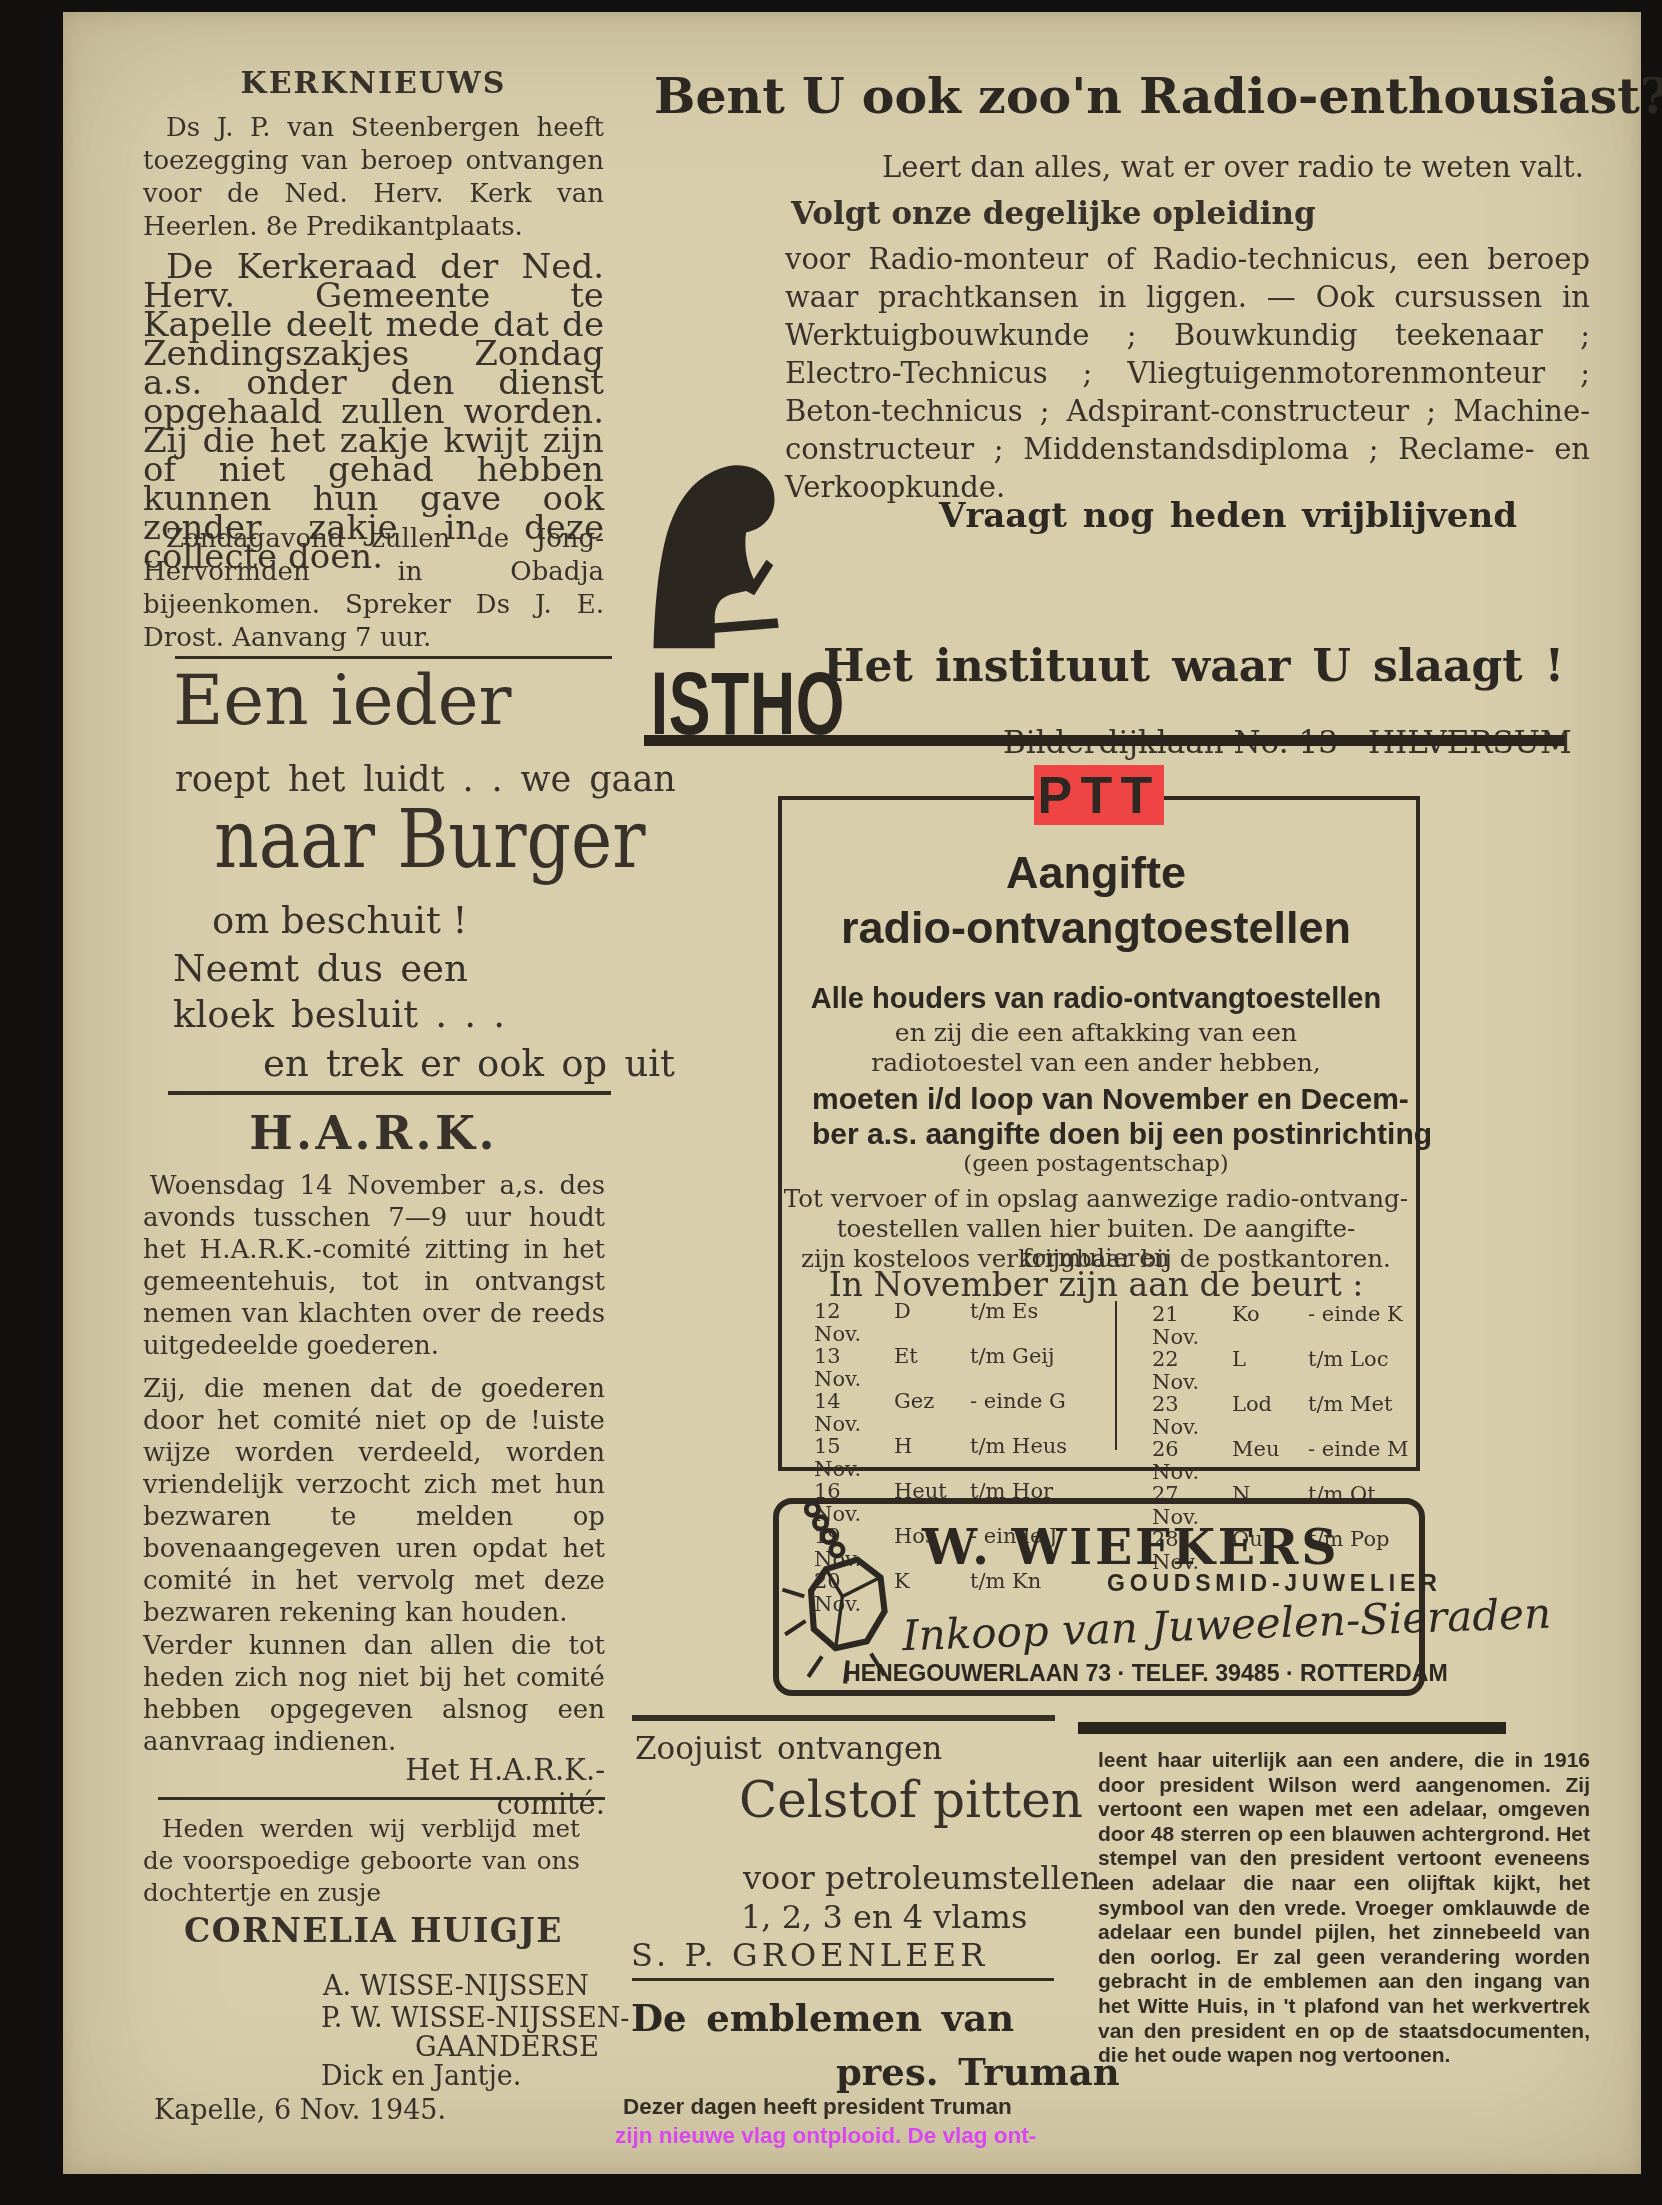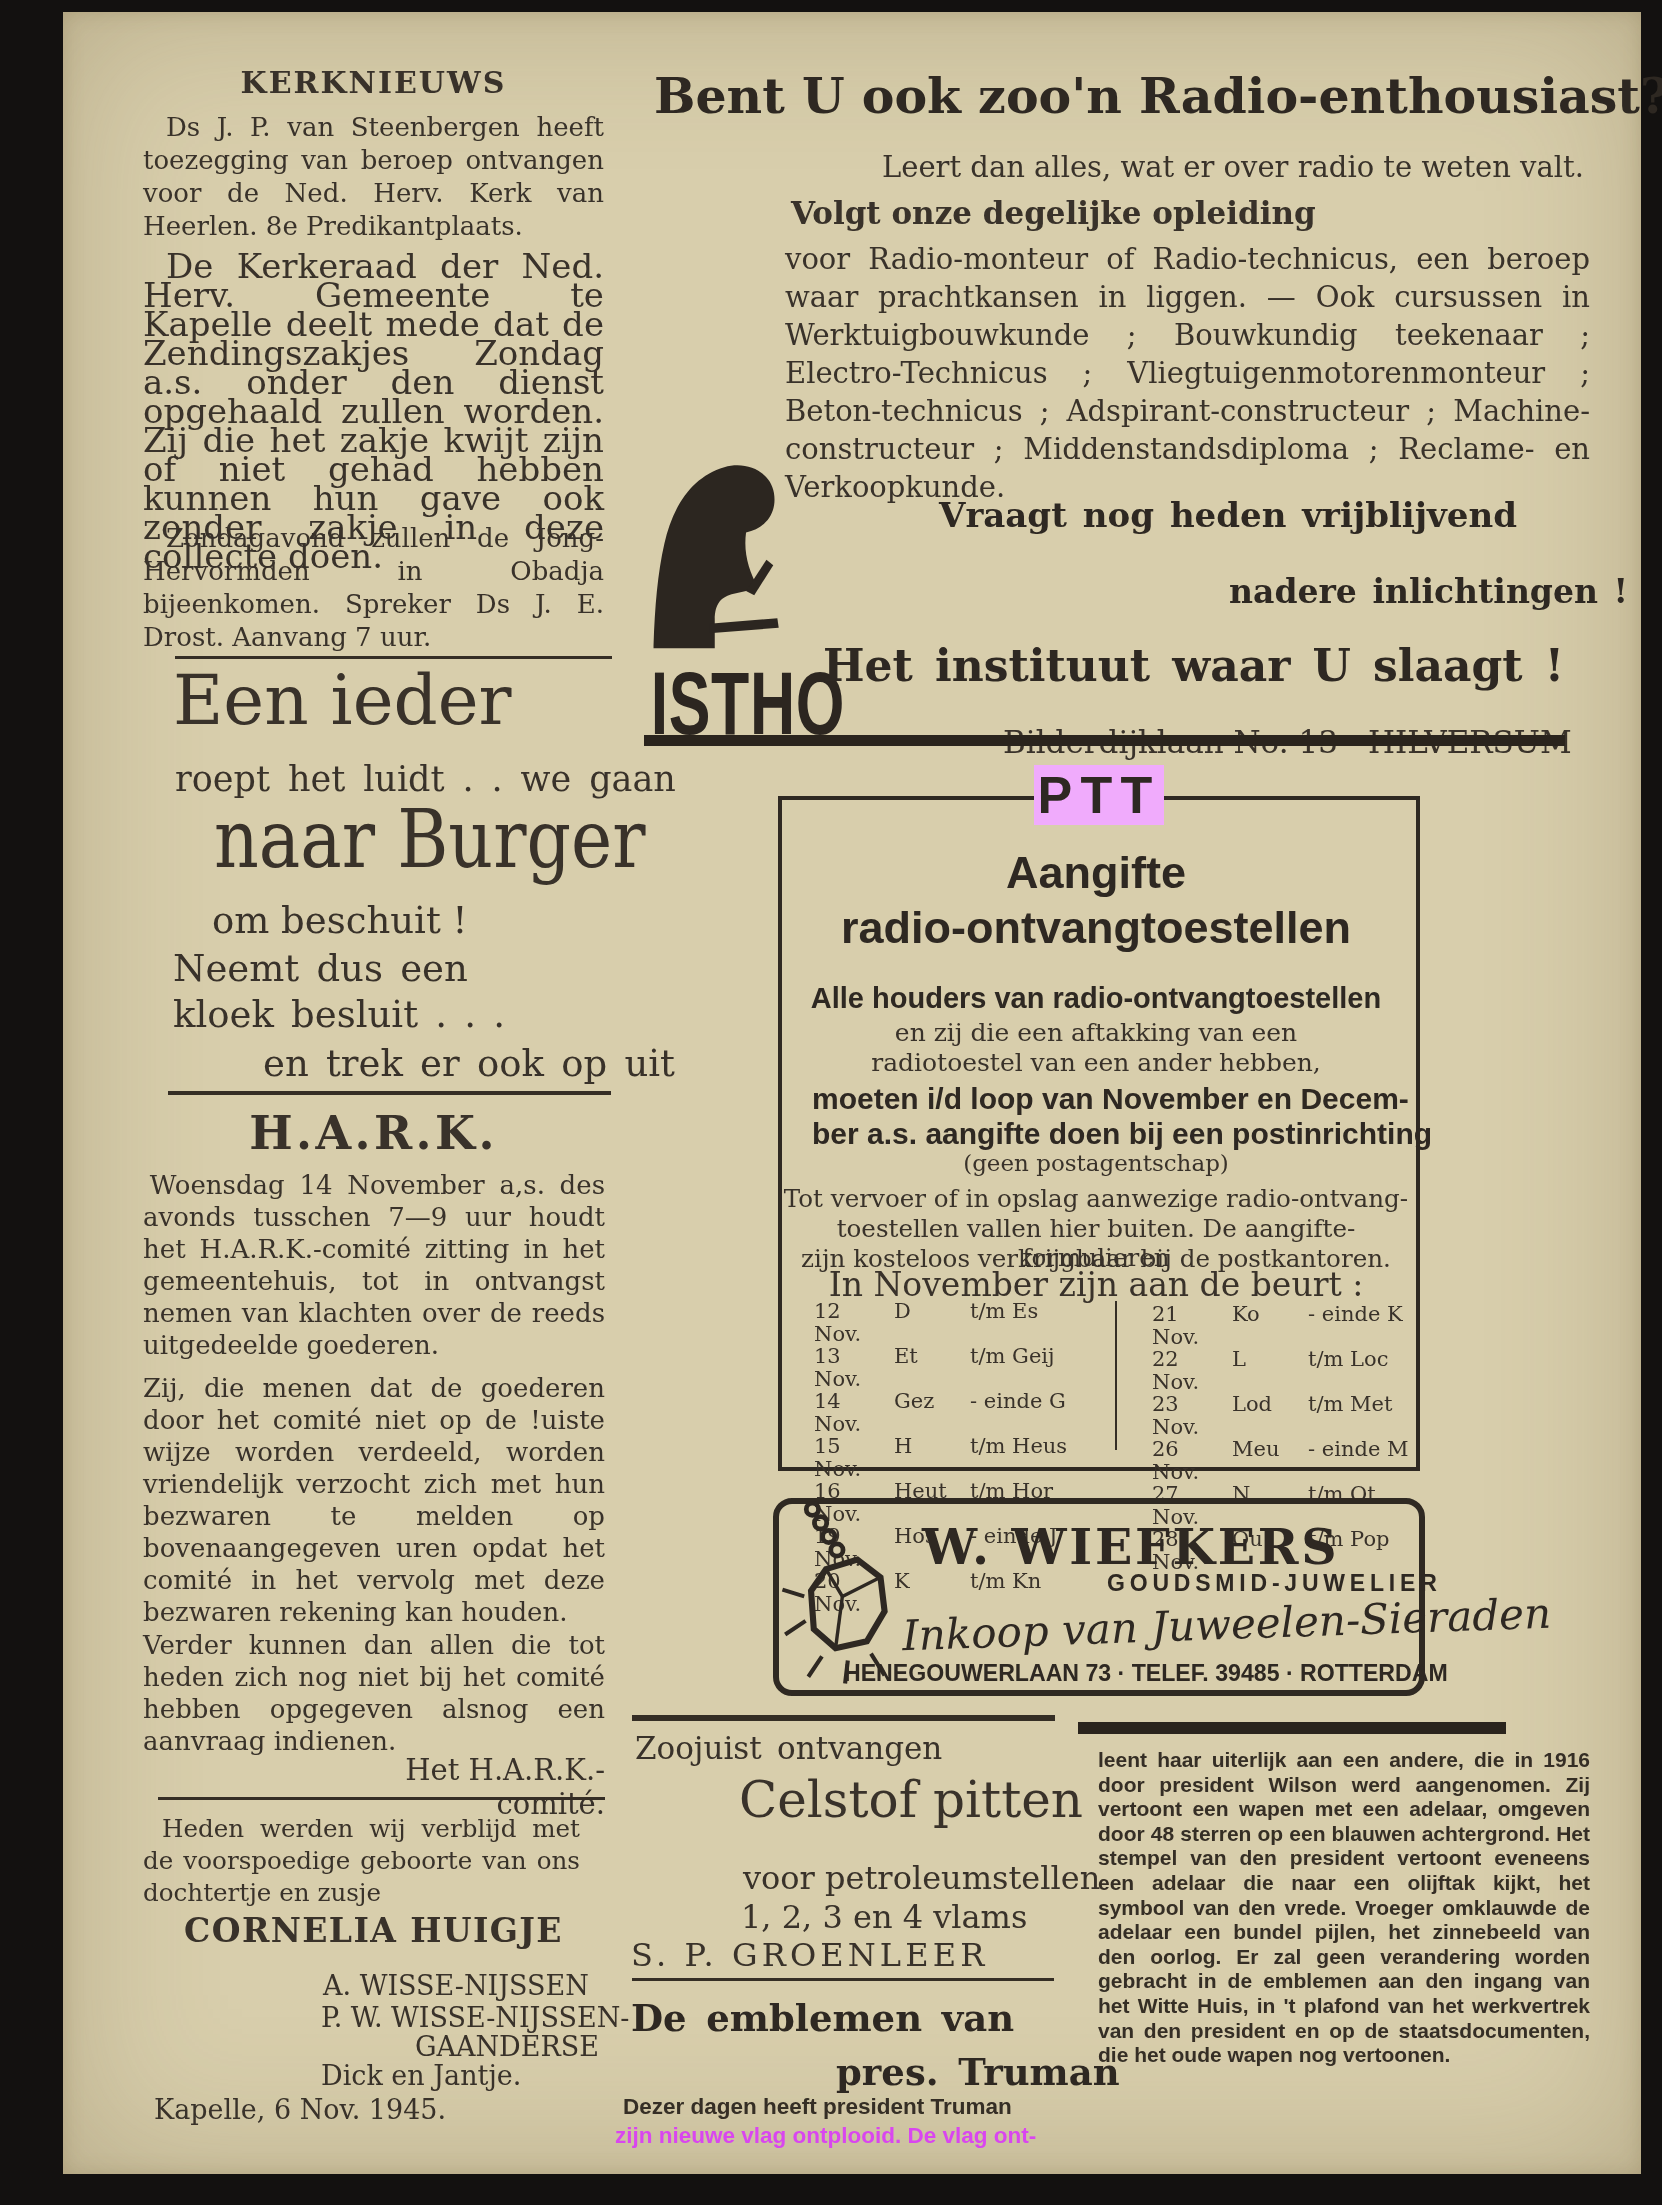--- a/index.html
+++ b/index.html
@@ -67,27 +67,26 @@
         <path d="M118,16 C150,6 186,22 191,54 C196,84 178,106 150,112 C146,142 154,168 168,194 L132,202 C114,206 104,216 104,240 L104,282 L14,282 L14,278 C16,220 20,172 30,128 C42,74 70,30 118,16 Z"></path>
         <path d="M150,198 L180,152 L190,160 L162,204 Z"></path>
         <path d="M96,246 L196,238 L198,252 L96,260 Z"></path>
       </g>
     </svg>
     <div class="abs sans" style="left:0;top:195px;width:166px;text-align:center;font-size:68px;font-weight:800;letter-spacing:0.7px;
                 transform:scaleY(1.32) scaleX(.92);transform-origin:center top;color:#2c2620;">ISTHO</div>
   </div>
 
   <div class="abs serif b ink2" style="left:911px;top:495px;font-size:34px;word-spacing:4.1px;">Vraagt nog heden vrijblijvend</div>
-  <div class="abs serif b ink2" style="left:1201px;top:572px;font-size:33px;word-spacing:4.1px;">nadere inlichtingen !</div>
   <div class="abs serif b ink2" style="left:795px;top:640px;font-size:44px;word-spacing:6.8px;">Het instituut waar U slaagt !</div>
   <div class="abs serif" style="left:975px;top:724px;font-size:31px;">Bilderdijklaan No. 13 - HILVERSUM</div>
   <div class="rule" style="left:616px;top:735px;width:921px;height:11px;background:#2a241d;"></div>
 
   <div class="box" style="left:750px;top:796px;width:634px;height:667px;"></div>
-  <div class="abs sans b ctr" style="left:1006px;top:765px;width:130px;font-size:52px;letter-spacing:8.2px;background:#f0abfc;color:#2e2822;">PTT</div>
+  <div class="abs sans b ctr" style="left:1006px;top:765px;width:130px;font-size:52px;letter-spacing:8.2px;background:#ef4444;color:#2e2822;">PTT</div>
   <div class="abs sans b ctr" style="left:754px;top:847px;width:628px;font-size:45px;color:#2e2822;">Aangifte</div>
   <div class="abs sans b ctr" style="left:754px;top:902px;width:628px;font-size:45px;color:#2e2822;">radio-ontvangtoestellen</div>
   <div class="abs sans b ctr" style="left:754px;top:982px;width:628px;font-size:29px;color:#2e2822;">Alle houders van radio-ontvangtoestellen</div>
   <div class="abs serif ctr" style="left:754px;top:1018px;width:628px;font-size:25px;">en zij die een aftakking van een</div>
   <div class="abs serif ctr" style="left:754px;top:1048px;width:628px;font-size:25px;">radiotoestel van een ander hebben,</div>
   <div class="abs sans b" style="left:784px;top:1082px;font-size:30px;color:#2e2822;">moeten i/d loop van November en Decem-</div>
   <div class="abs sans b" style="left:784px;top:1117px;font-size:30px;color:#2e2822;">ber a.s. aangifte doen bij een postinrichting</div>
   <div class="abs serif ctr" style="left:754px;top:1150px;width:628px;font-size:23px;">(geen postagentschap)</div>
   <div class="abs serif ctr" style="left:754px;top:1184px;width:628px;font-size:24.6px;">Tot vervoer of in opslag aanwezige radio-ontvang-</div>
   <div class="abs serif ctr" style="left:754px;top:1214px;width:628px;font-size:24.6px;">toestellen vallen hier buiten. De aangifte-formulieren</div>

